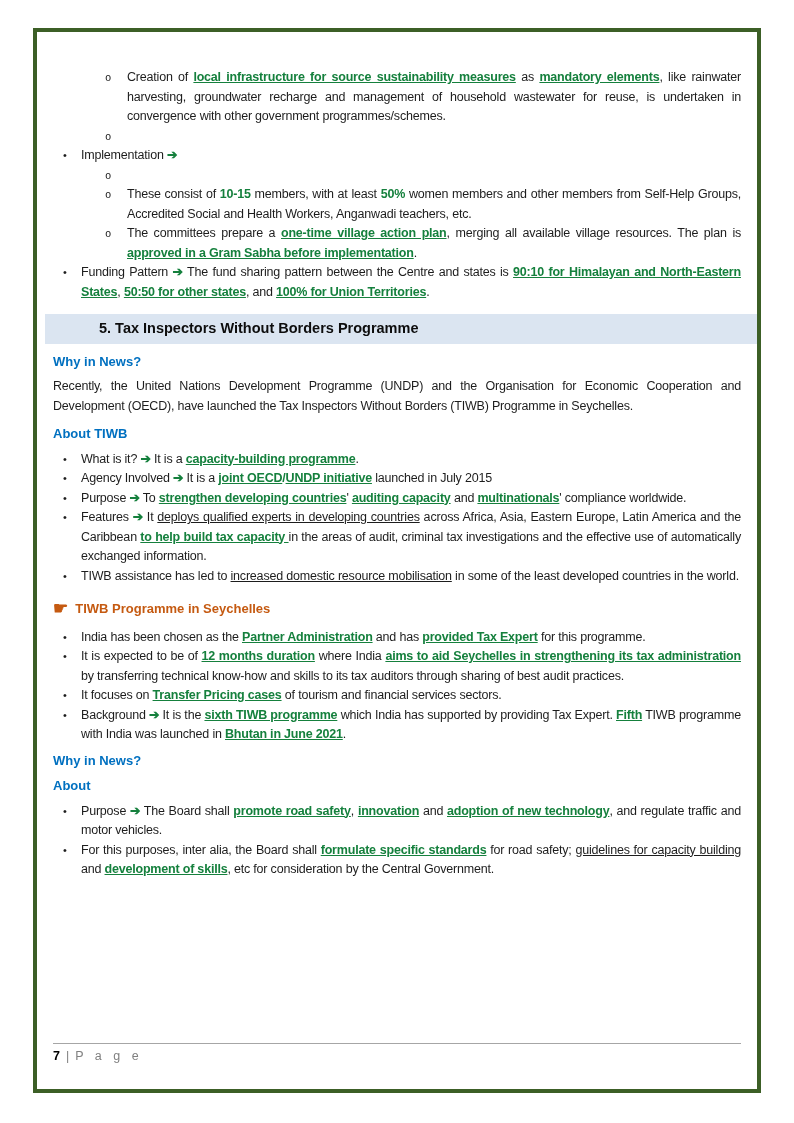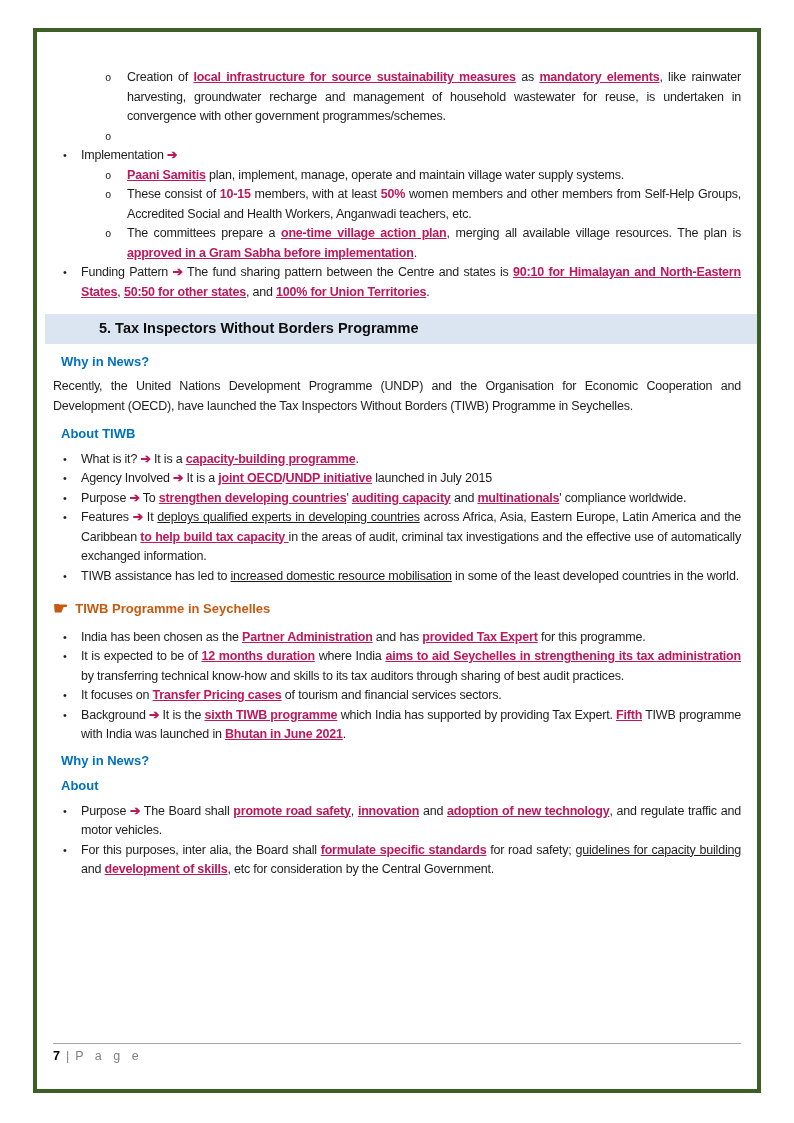--- a/index.html
+++ b/index.html
@@ -2,36 +2,36 @@
 <html><head>
 <meta charset="utf-8">
 <style>
   html,body{margin:0;padding:0;background:#ffffff;}
   body{font-family:"Liberation Sans",sans-serif;color:#1d1d1d;}
   .sheet{position:relative;width:794px;height:1123px;background:#ffffff;overflow:hidden;}
   .page{position:absolute;left:33px;top:28px;width:728px;height:1065px;
         border:4px solid #3c5f26;box-sizing:border-box;background:#ffffff;}
   .content{padding:36px 16px 0 16px;font-size:12.5px;line-height:19.5px;letter-spacing:-0.2px;}
   
-  .rb{font-weight:bold;color:#be185d;}
+  .rb{font-weight:bold;color:#15803d;}
   .ru{text-decoration:underline;}
   
   .para{margin:0 0 8px 0;text-align:justify;}
   
   .li{display:flex;align-items:flex-start;margin:0;}
   .li .mk{flex:0 0 auto;color:#1d1d1d;}
   .li .tx{flex:1 1 auto;text-align:justify;}
   .l1{padding-left:10px;}
   .l1 .mk{width:18px;font-size:11px;}
   .l2{padding-left:52px;}
   .l2 .mk{width:22px;font-family:"DejaVu Sans Mono",monospace;font-size:10.5px;}
   
   .h-bar{background:#dbe5f1;color:#0d0d0d;font-weight:bold;font-size:14.5px;
          padding:5px 20px 5px 54px;margin:12px -16px 8px -8px;letter-spacing:0;}
-  .h-blue{color:#0070c0;font-weight:bold;font-size:13px;margin:6px 8px;letter-spacing:0;}
+  .h-blue{color:#0070c0;font-weight:bold;font-size:13px;margin:6px 0;letter-spacing:0;}
   .h-orange{color:#c55a11;font-weight:bold;font-size:13px;margin:13px 0 9px 0;
             display:flex;align-items:center;gap:7px;letter-spacing:0;}
   .h-orange .hand{font-size:17px;line-height:17px;}
   
   .footer{position:absolute;left:16px;right:16px;bottom:26px;}
   .footer-line{border-top:1px solid #a6a6a6;}
   .footer-text{margin-top:5px;font-size:12.5px;color:#808080;}
   .pg-num{font-weight:bold;color:#000;}
   .pg-sep{margin:0 6px;color:#808080;}
   .pg-label{letter-spacing:4px;color:#808080;}
@@ -49,21 +49,20 @@
       </div>
       <div class="li l2">
         <span class="mk">o</span>
       </div>
       <div class="li l1">
         <span class="mk">•</span>
         <span class="tx"><span>Implementation </span><span class="rb">➔</span></span>
       </div>
       <div class="li l2">
         <span class="mk">o</span>
-        <span class="tx"><span class="rb ru">Paani Samitis</span><span> plan, implement, manage, operate and maintain village water supply systems.</span></span>
       </div>
       <div class="li l2">
         <span class="mk">o</span>
         <span class="tx"><span>These consist of </span><span class="rb">10-15</span><span> members, with at least </span><span class="rb">50%</span><span> women members and other members from Self-Help Groups, Accredited Social and Health Workers, Anganwadi teachers, etc.</span></span>
       </div>
       <div class="li l2">
         <span class="mk">o</span>
         <span class="tx"><span>The committees prepare a </span><span class="rb ru">one-time village action plan</span><span>, merging all available village resources. The plan is </span><span class="rb ru">approved in a Gram Sabha before implementation</span><span>.</span></span>
       </div>
       <div class="li l1">

